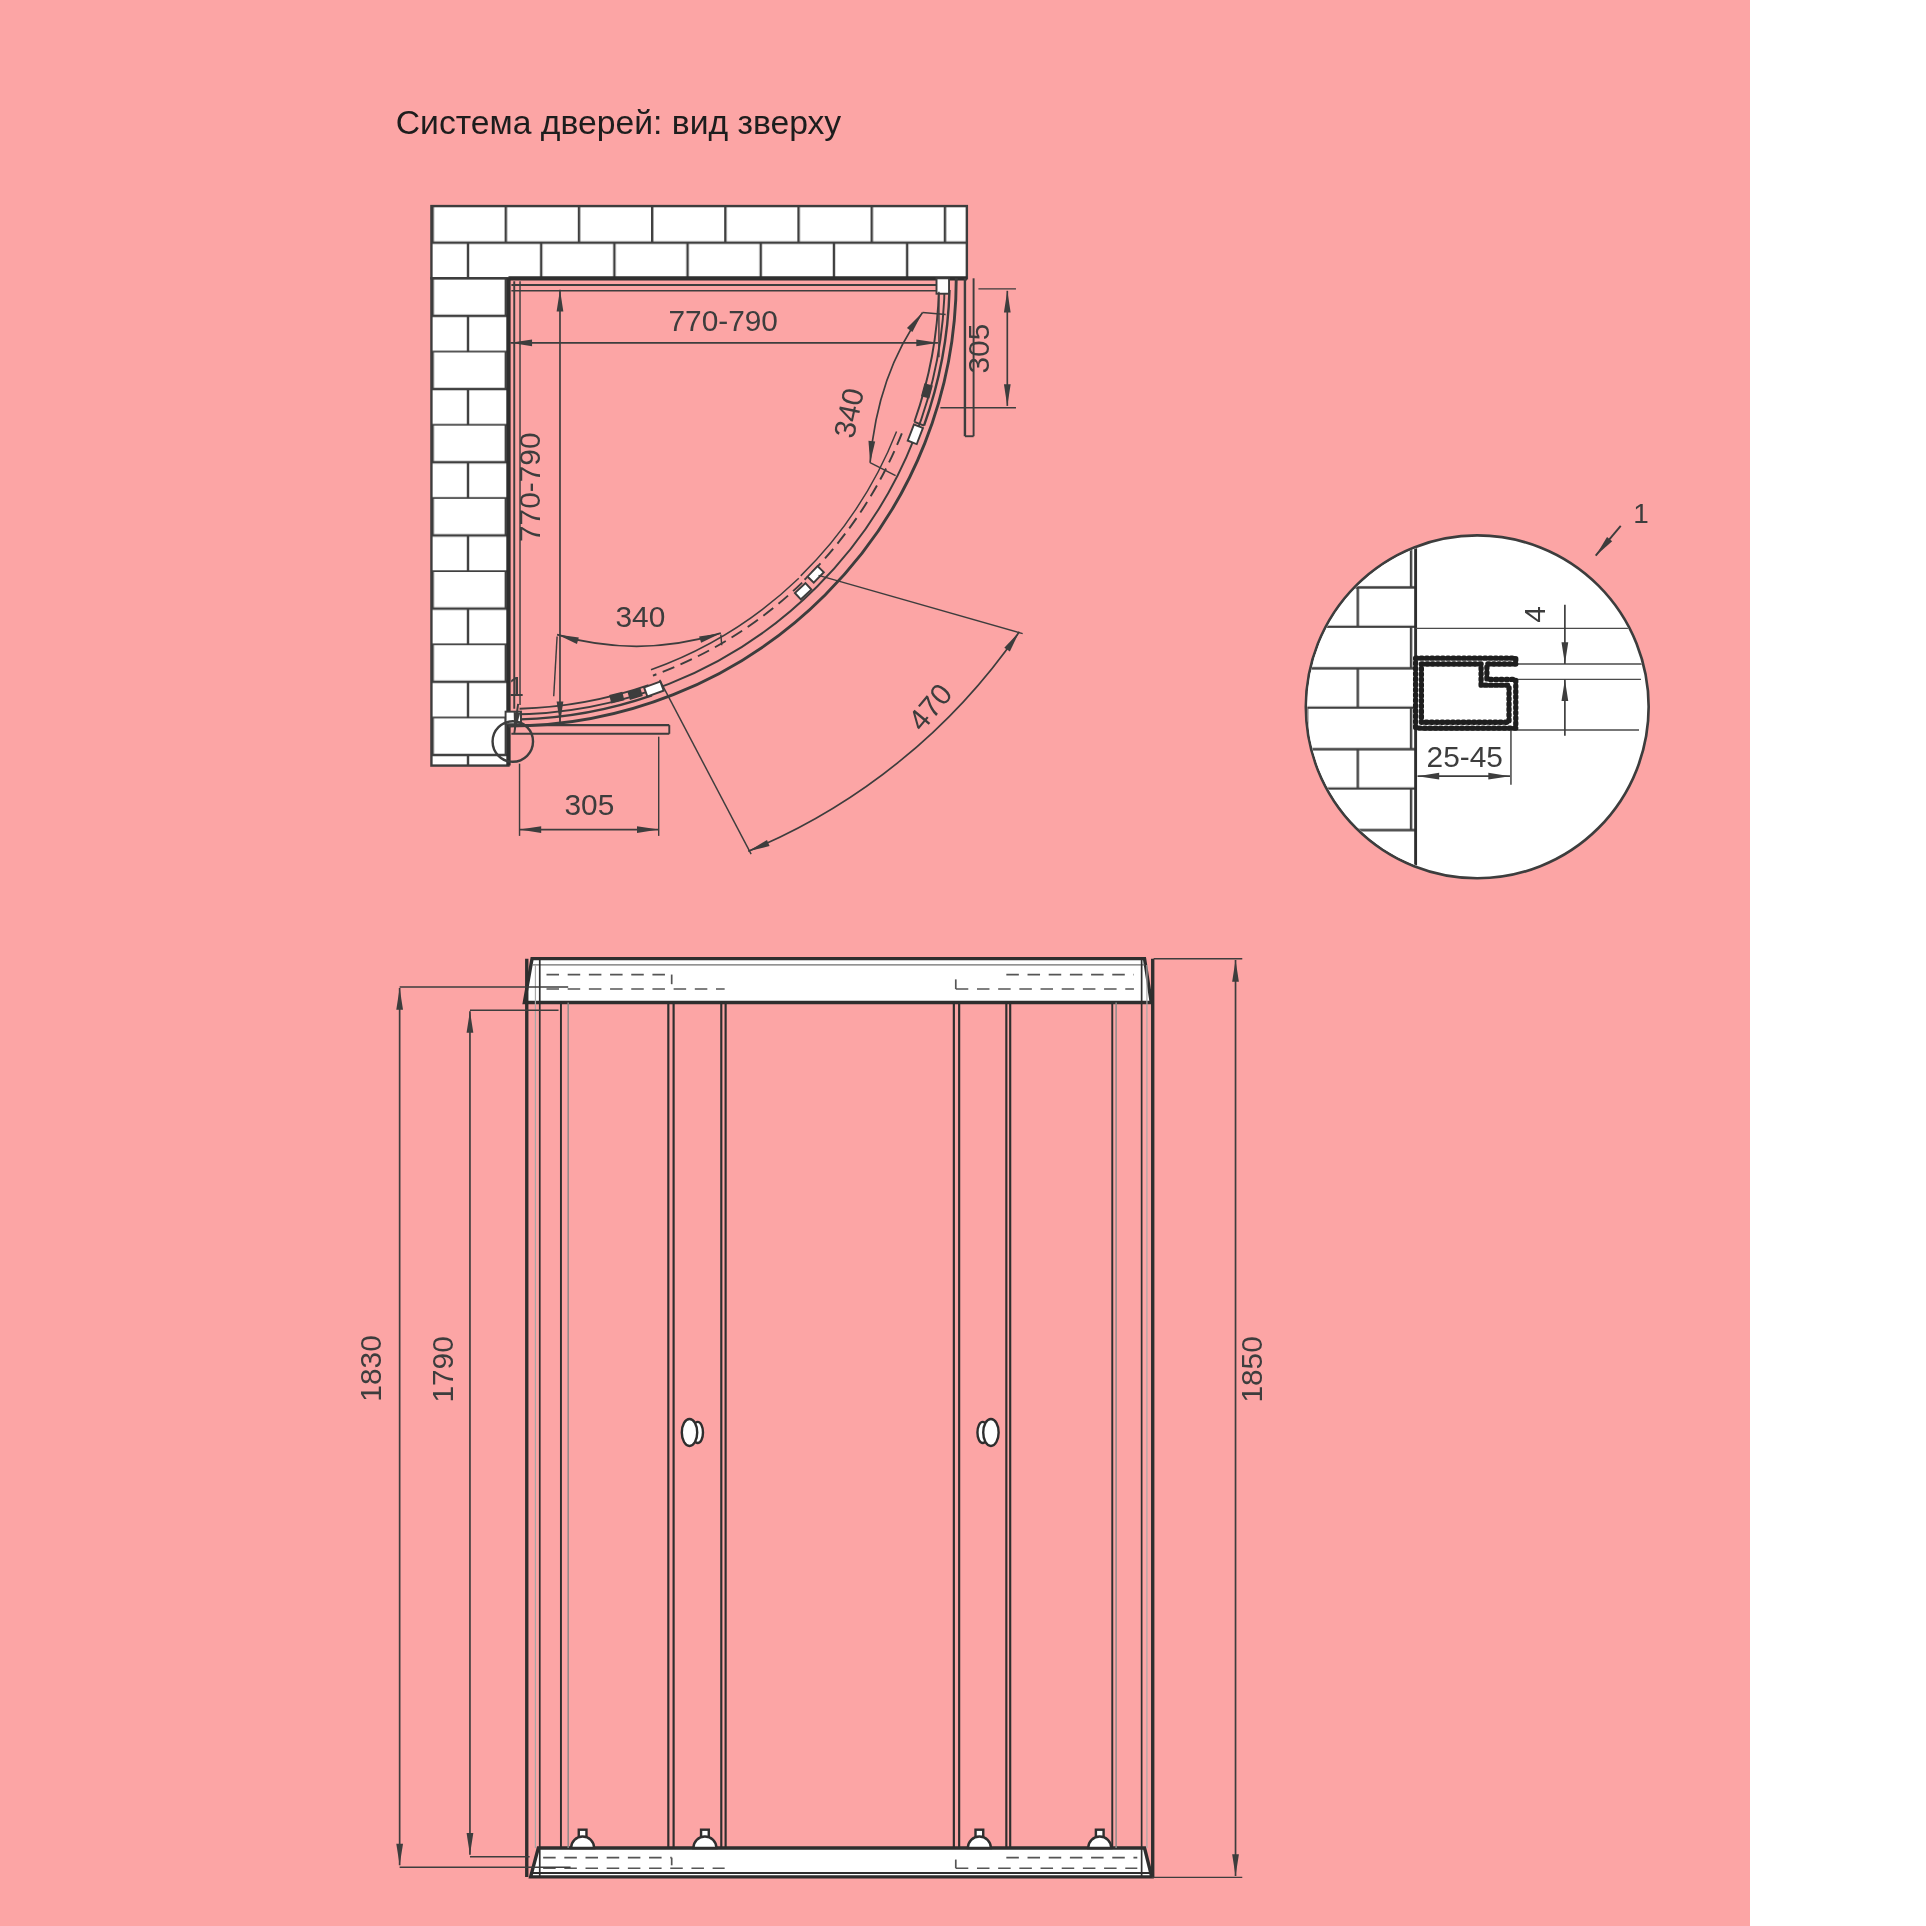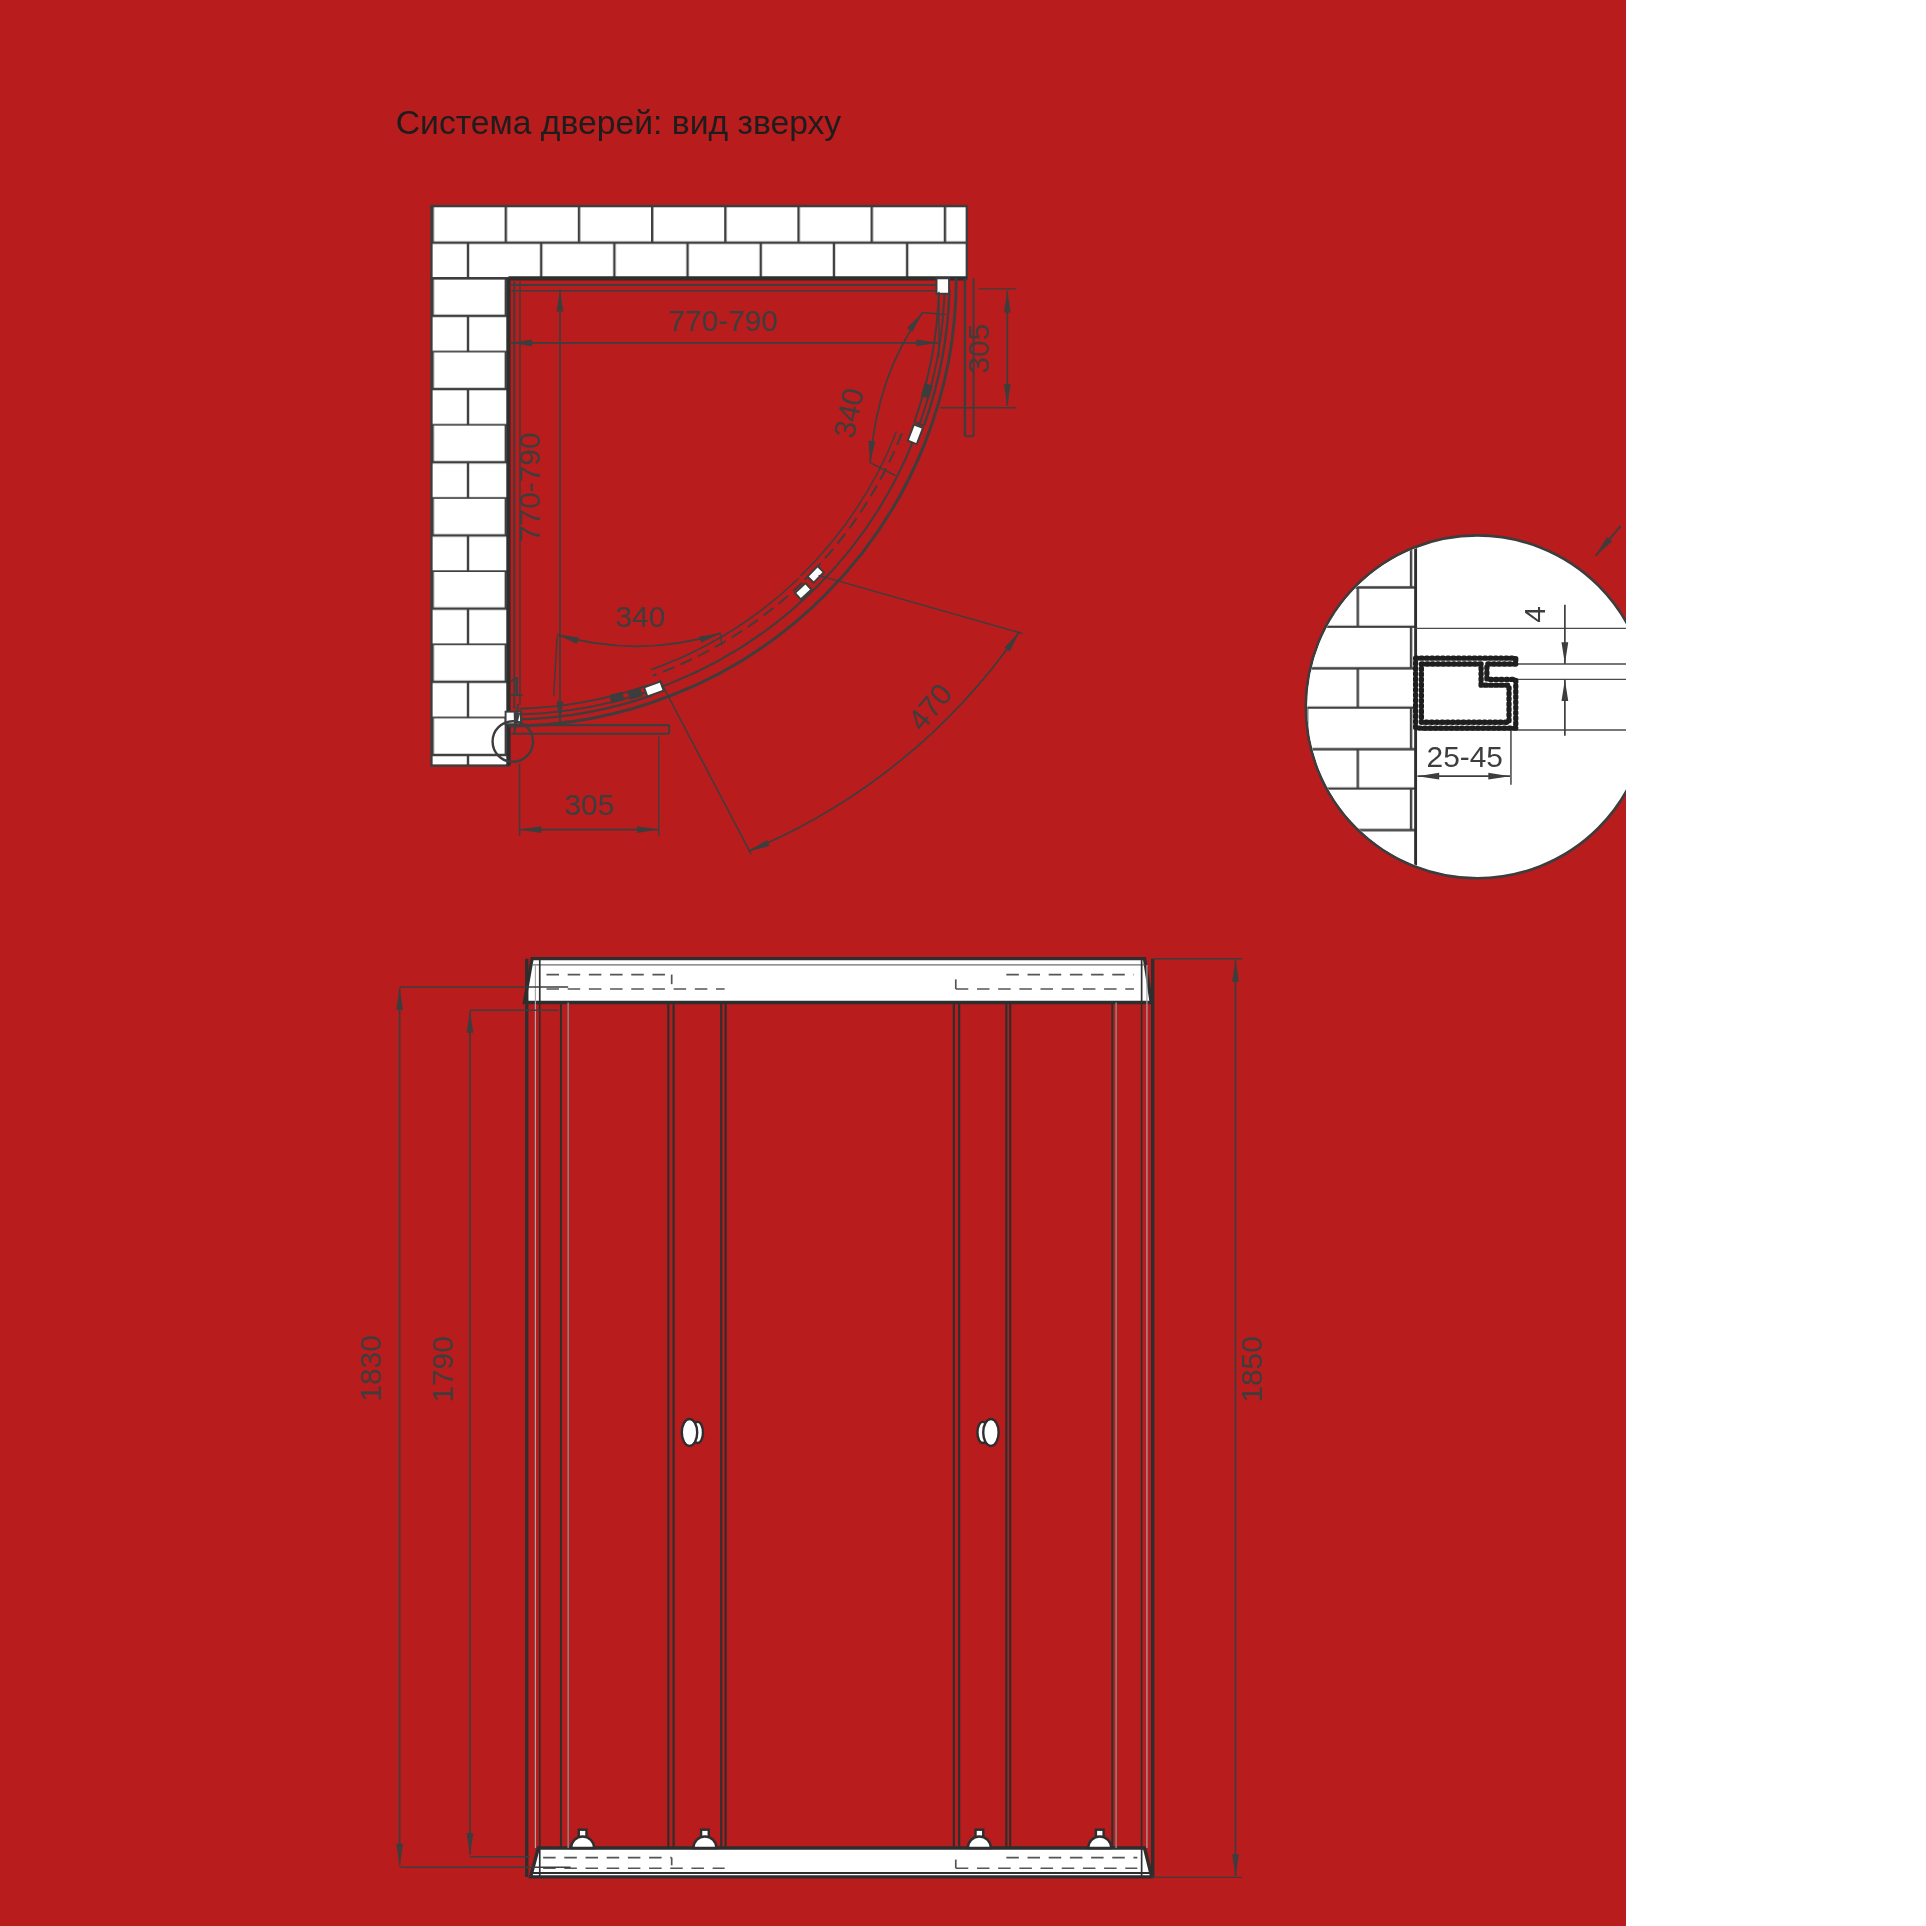--- a/index.html
+++ b/index.html
@@ -1,16 +1,16 @@
 <!DOCTYPE html>
 <html style="font-size:7.7px"><head>
 <meta charset="utf-8">
 <style>
   html,body{margin:0;padding:0;background:#ffffff;}
-  .page{position:relative;width:1626px;height:1926px;background:#b91c1c;overflow:hidden;
+  .page{position:relative;width:1750px;height:1926px;background:#fca5a5;overflow:hidden;
         font-family:"Liberation Sans","DejaVu Sans",sans-serif;}
   svg{position:absolute;left:0;top:0;}
   text{fill:#3d3d3d;font-family:"Liberation Sans","DejaVu Sans",sans-serif;}
   .dimtxt{font-size:62px;}
   .titletxt{font-size:70px;fill:#1d1d1d;}
   .callout{font-size:58px;}
 </style>
 </head>
 <body>
 

